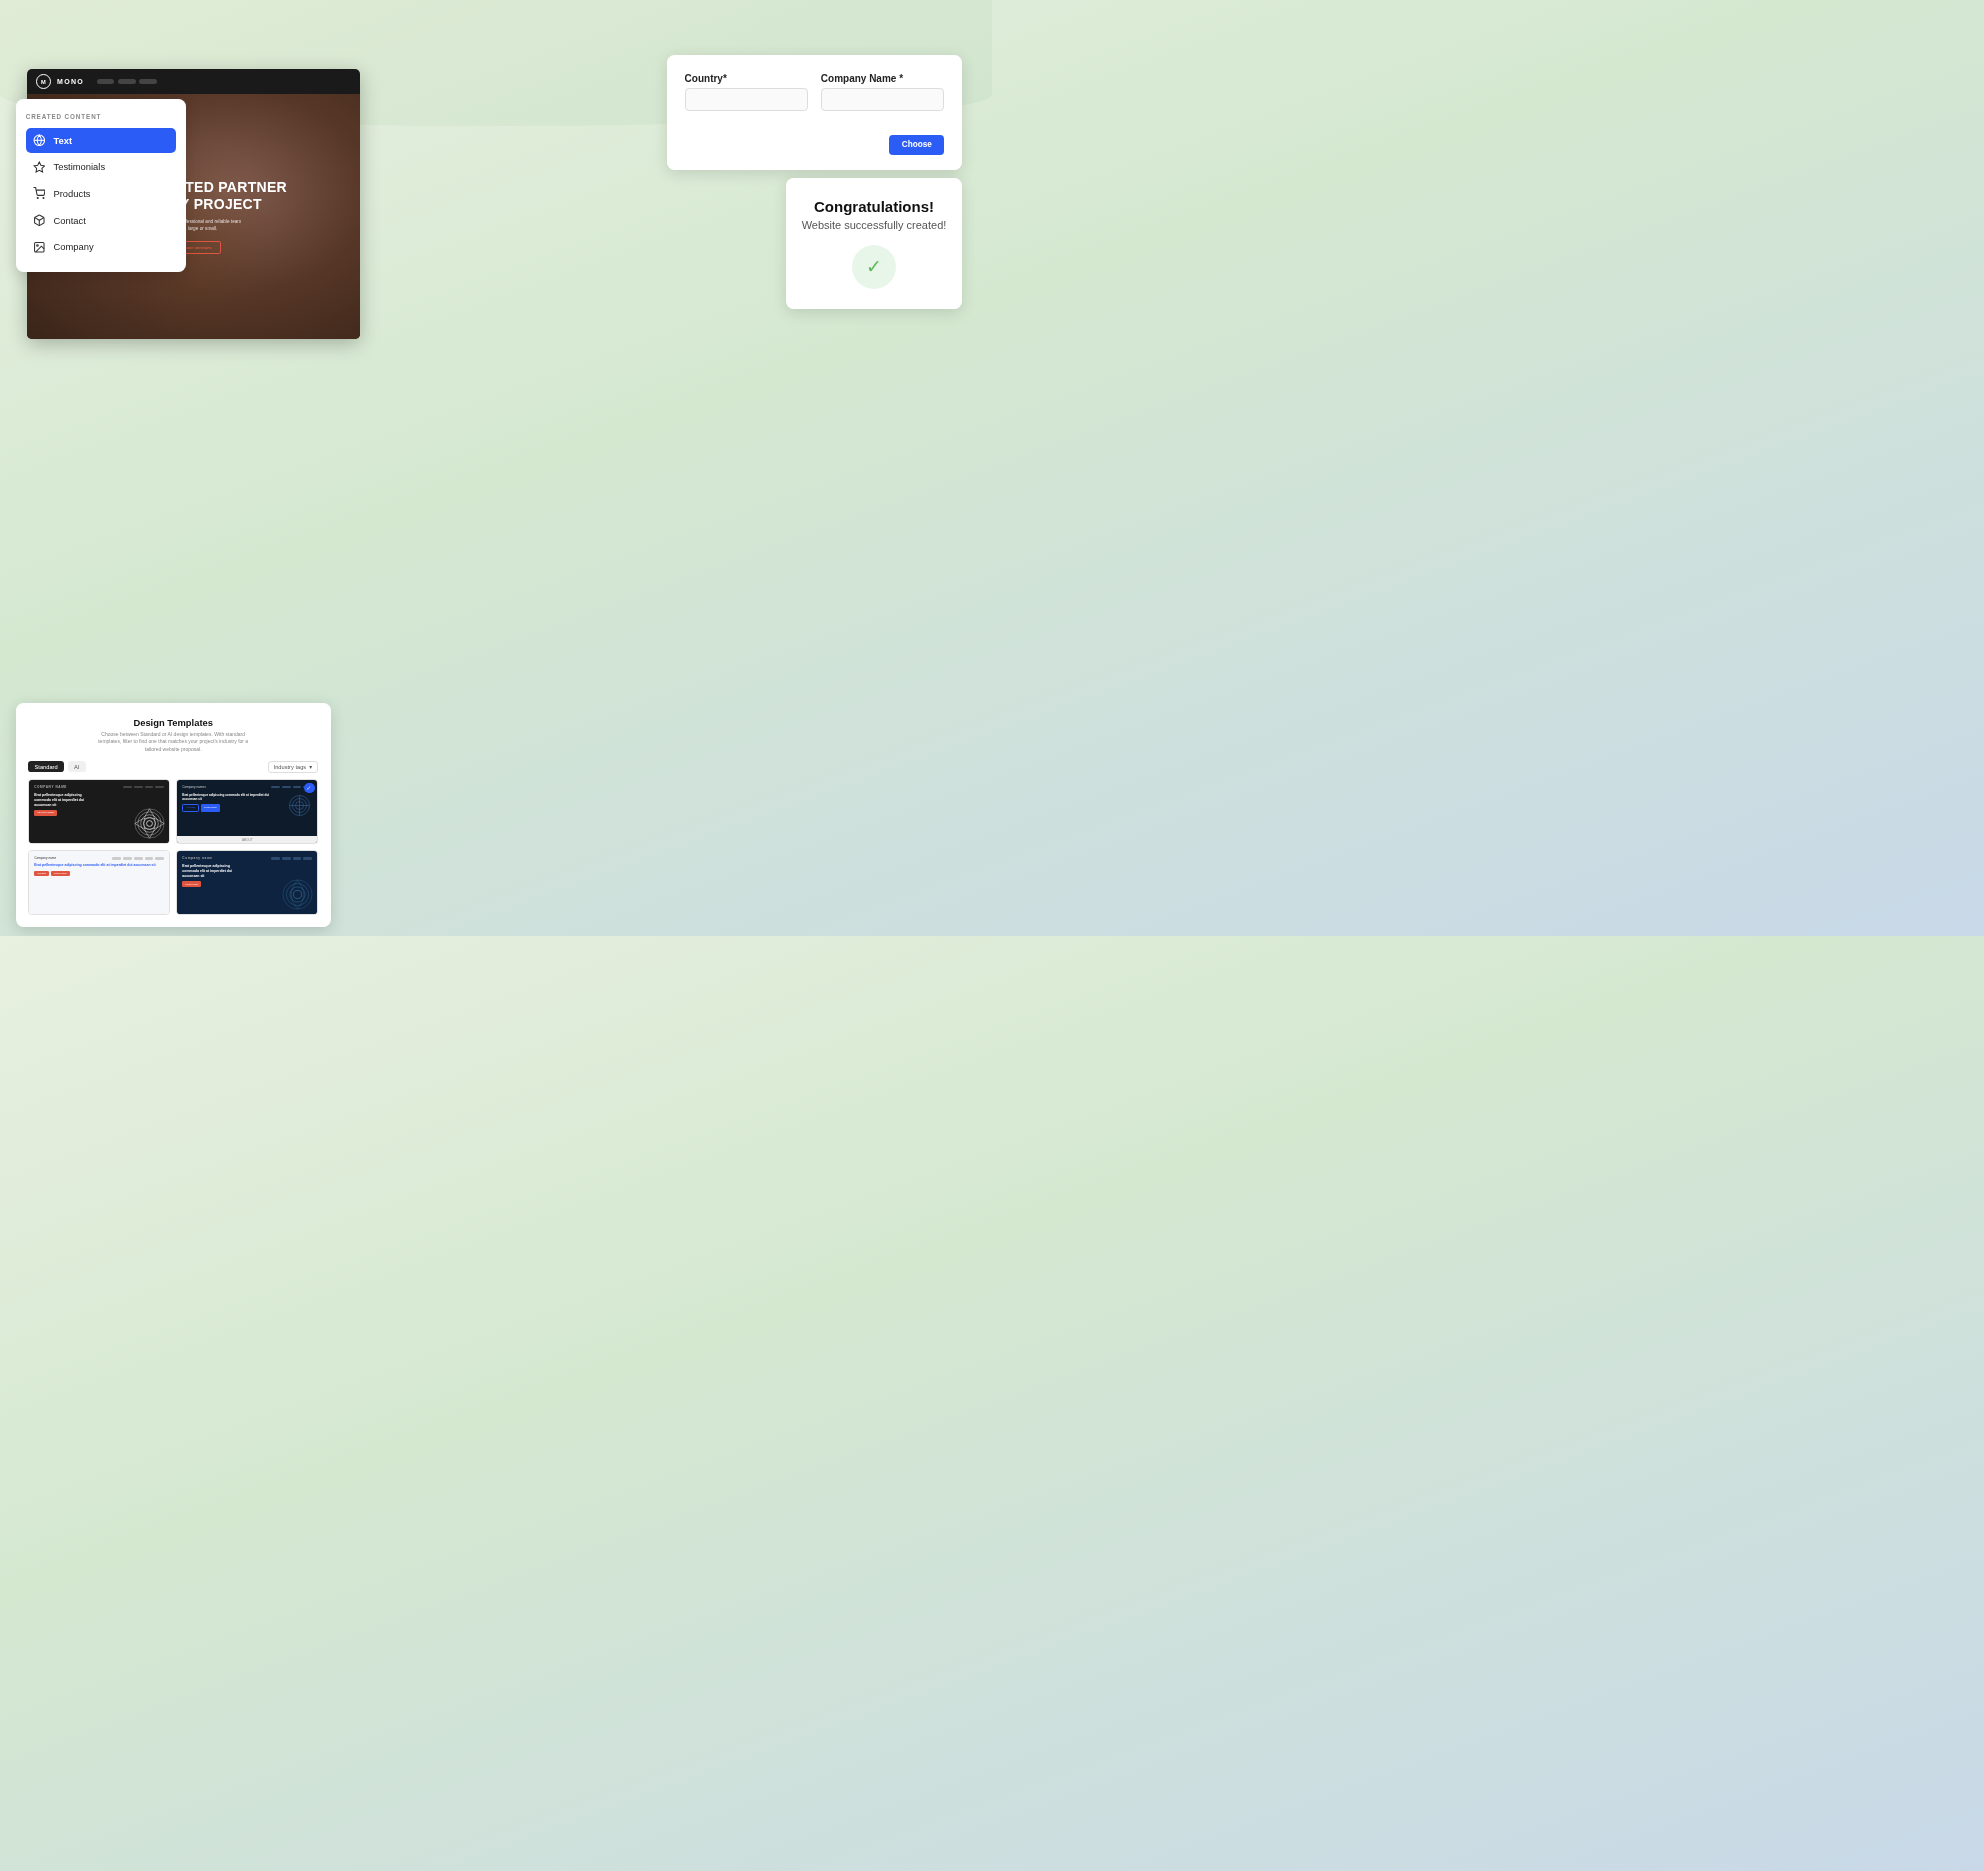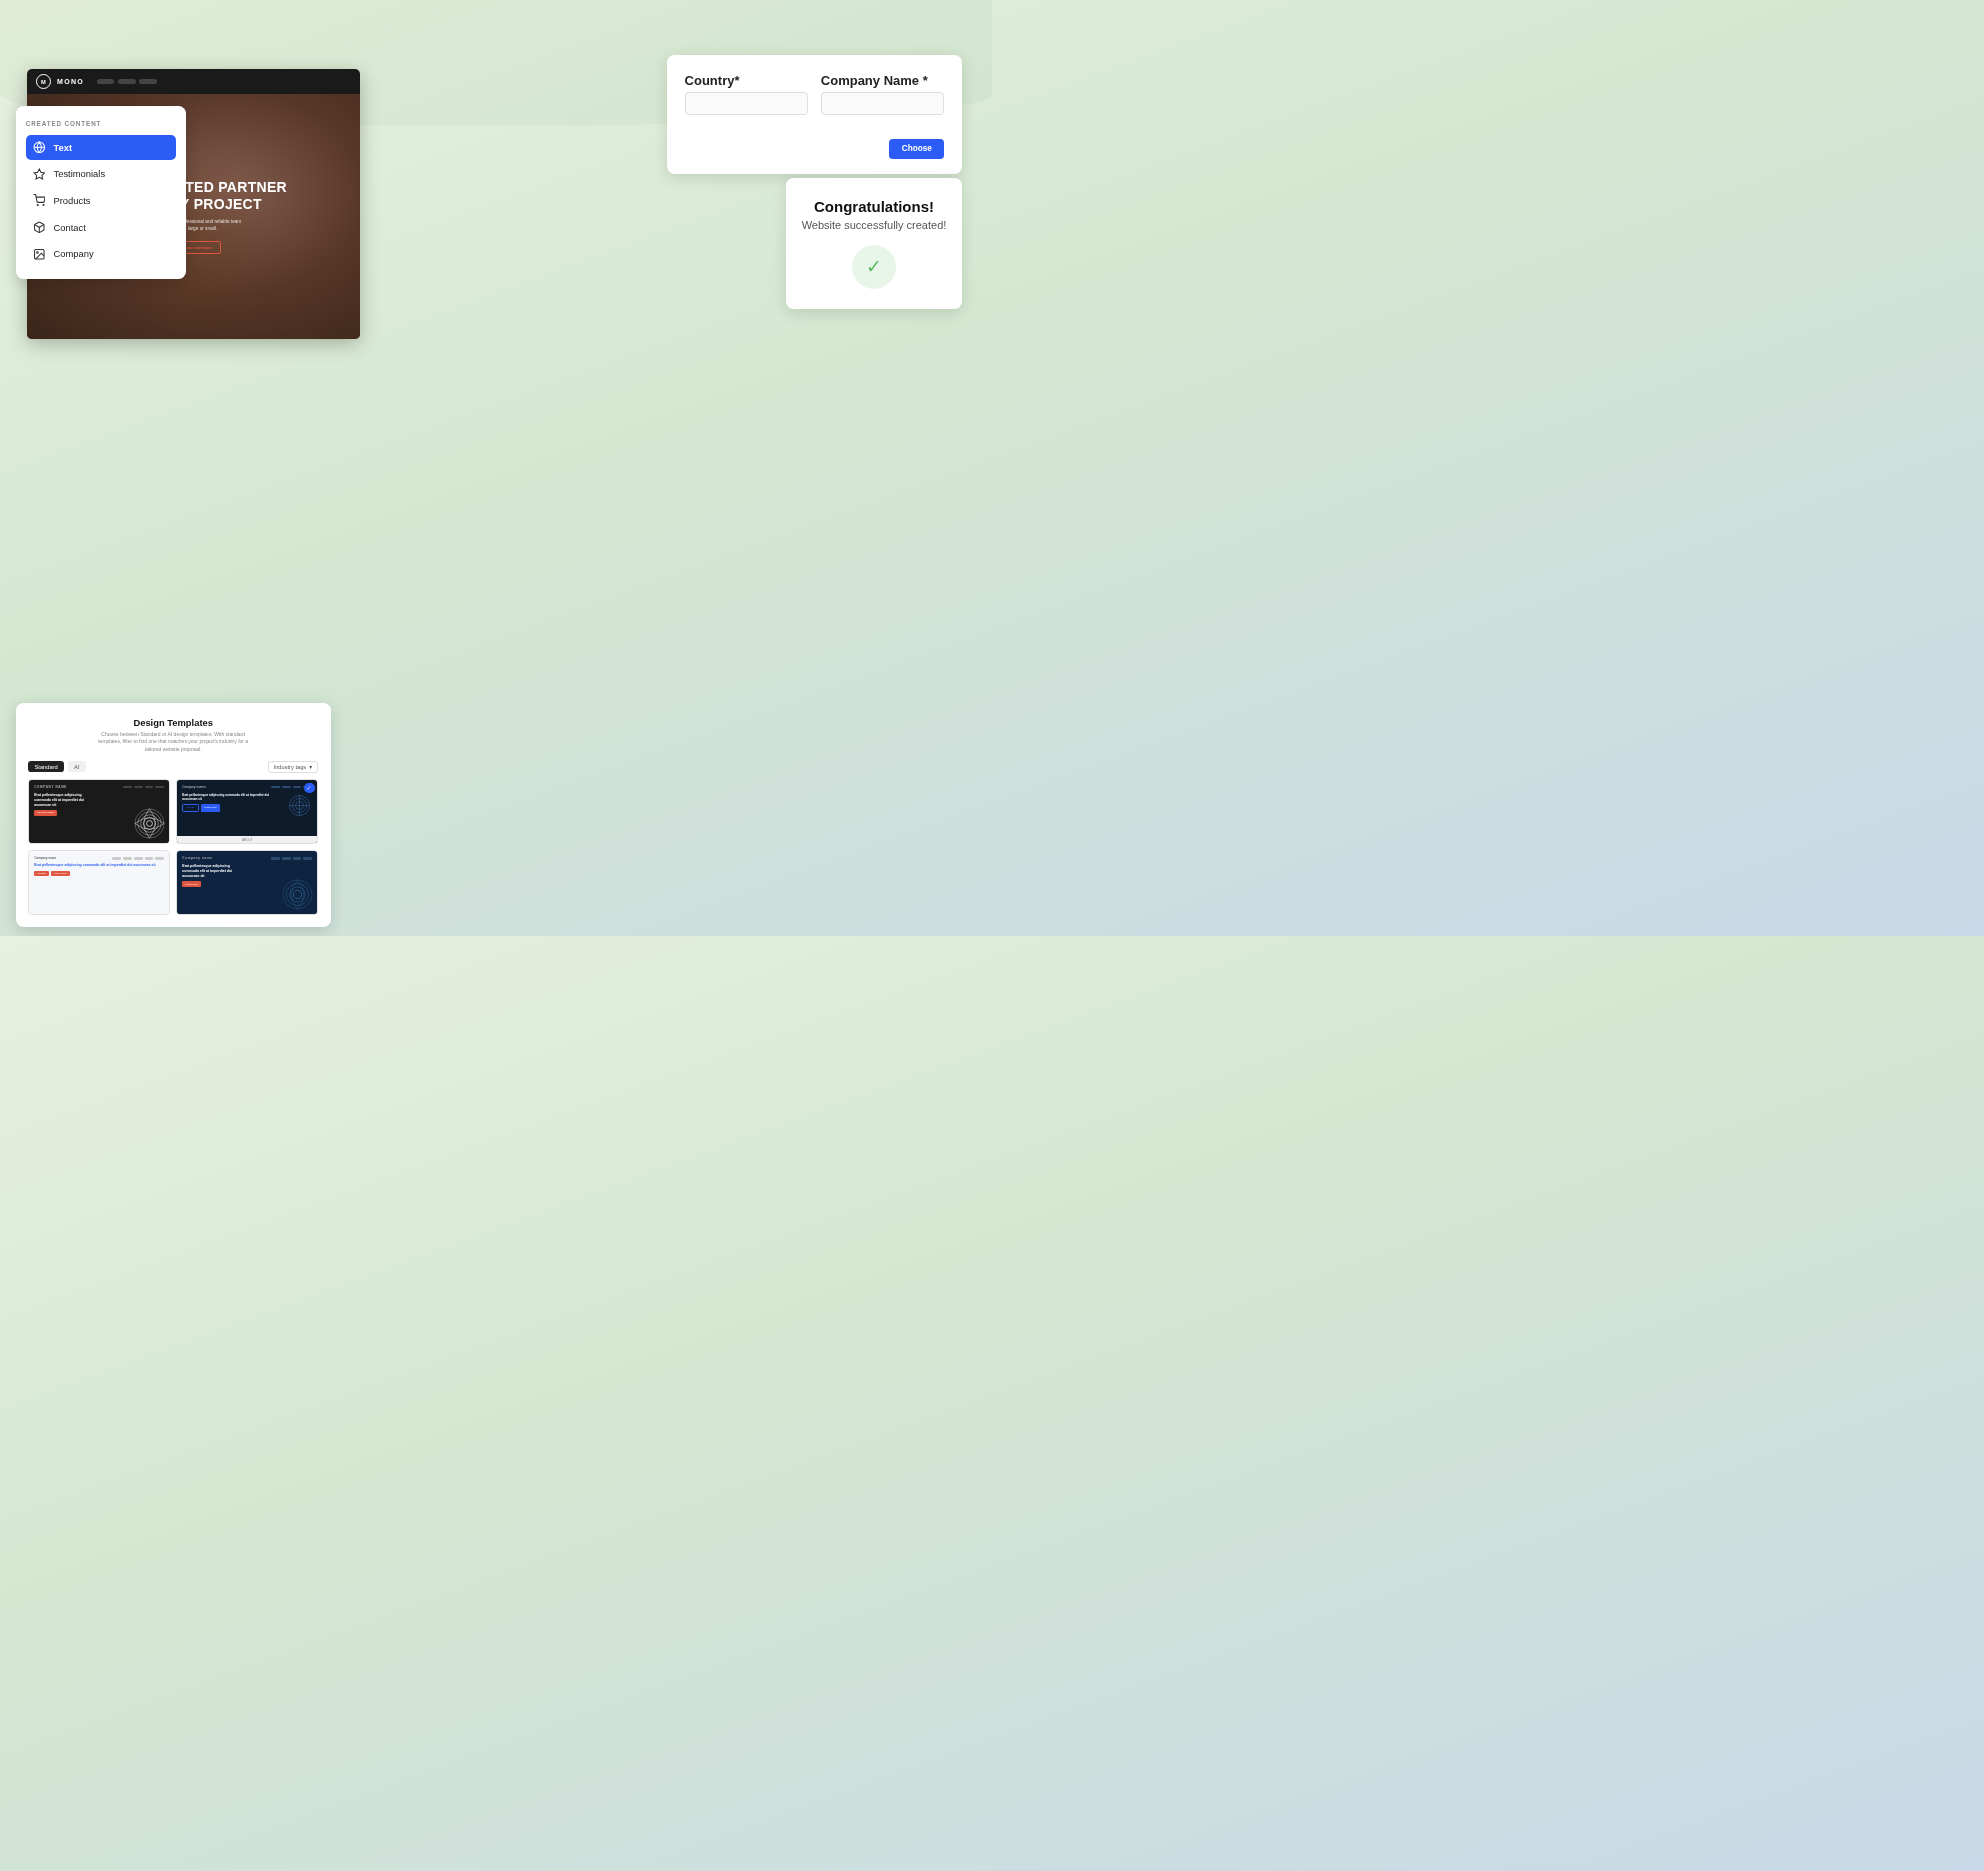--- a/index.html
+++ b/index.html
@@ -107,21 +107,21 @@
       padding: 3.1px 7.5px;
       border-radius: 1.9px;
       font-size: 4.4px;
       cursor: pointer;
       font-weight: 600;
     }
 
     
     .created-content {
       position: absolute;
-      top: 106px;
+      top: 99px;
       left: 15.7px;
       width: 170px;
       background: #fff;
       border-radius: 7.5px;
       padding: 14px 10px 11.3px;
       box-shadow: 0 3.8px 15px rgba(0,0,0,0.15);
       z-index: 10;
     }
     .created-content-title {
       font-size: 6.3px;
@@ -179,21 +179,21 @@
     }
     .form-row {
       display: flex;
       gap: 12.6px;
       align-items: flex-start;
     }
     .form-group {
       flex: 1;
     }
     .form-label {
-      font-size: 13px;
+      font-size: 10px;
       font-weight: 600;
       color: #222;
       margin-bottom: 4.4px;
       display: block;
     }
     .form-input {
       width: 100%;
       height: 22.6px;
       border: 0.9px solid #ddd;
       border-radius: 3.8px;

